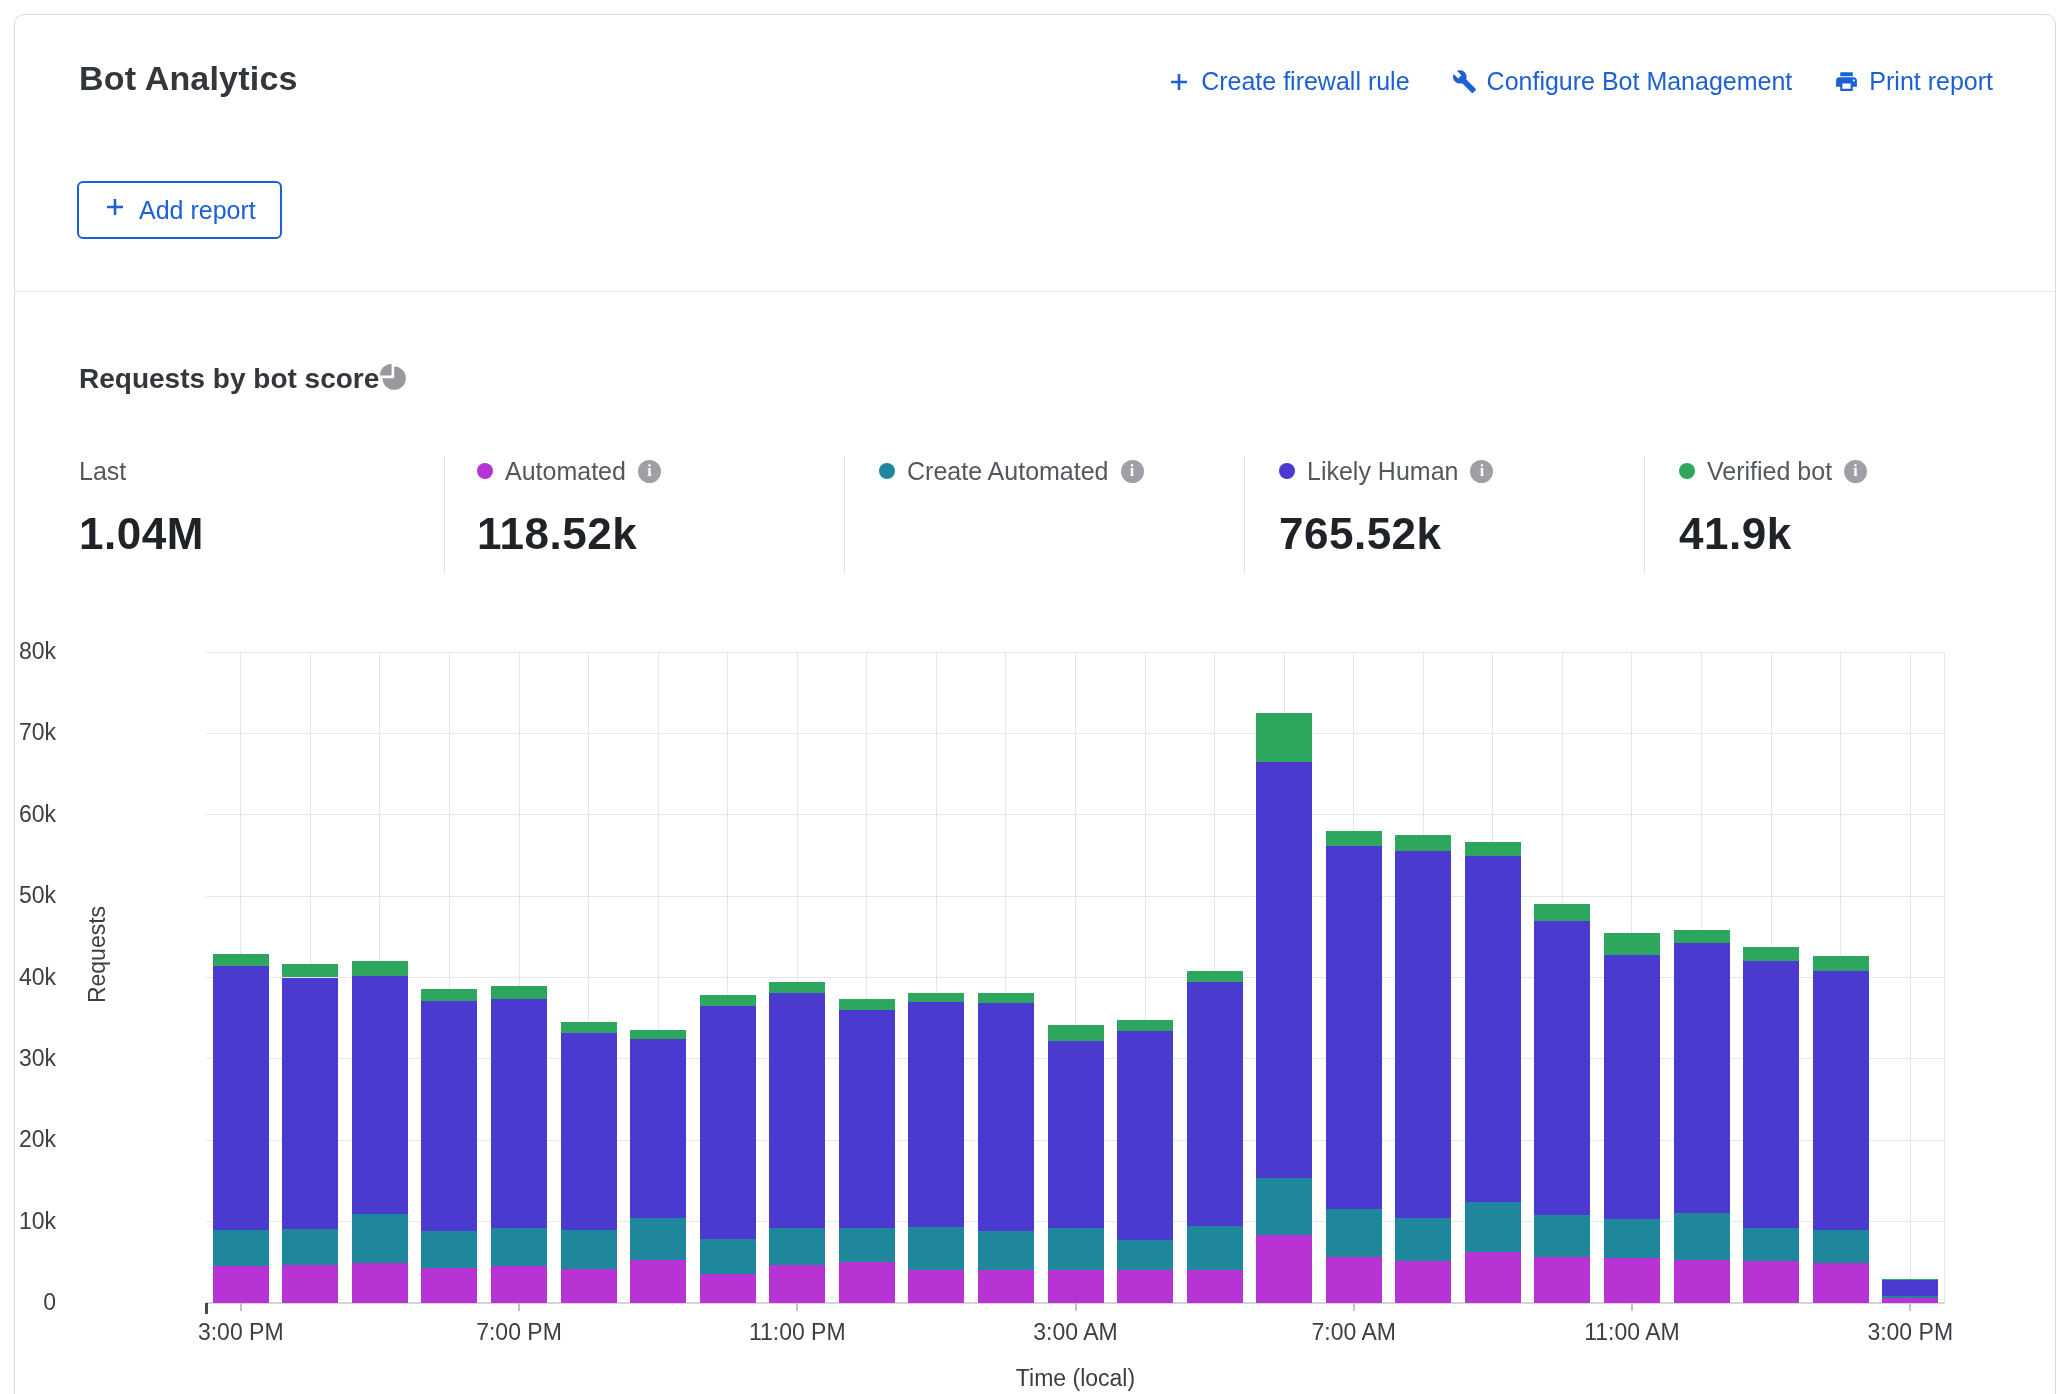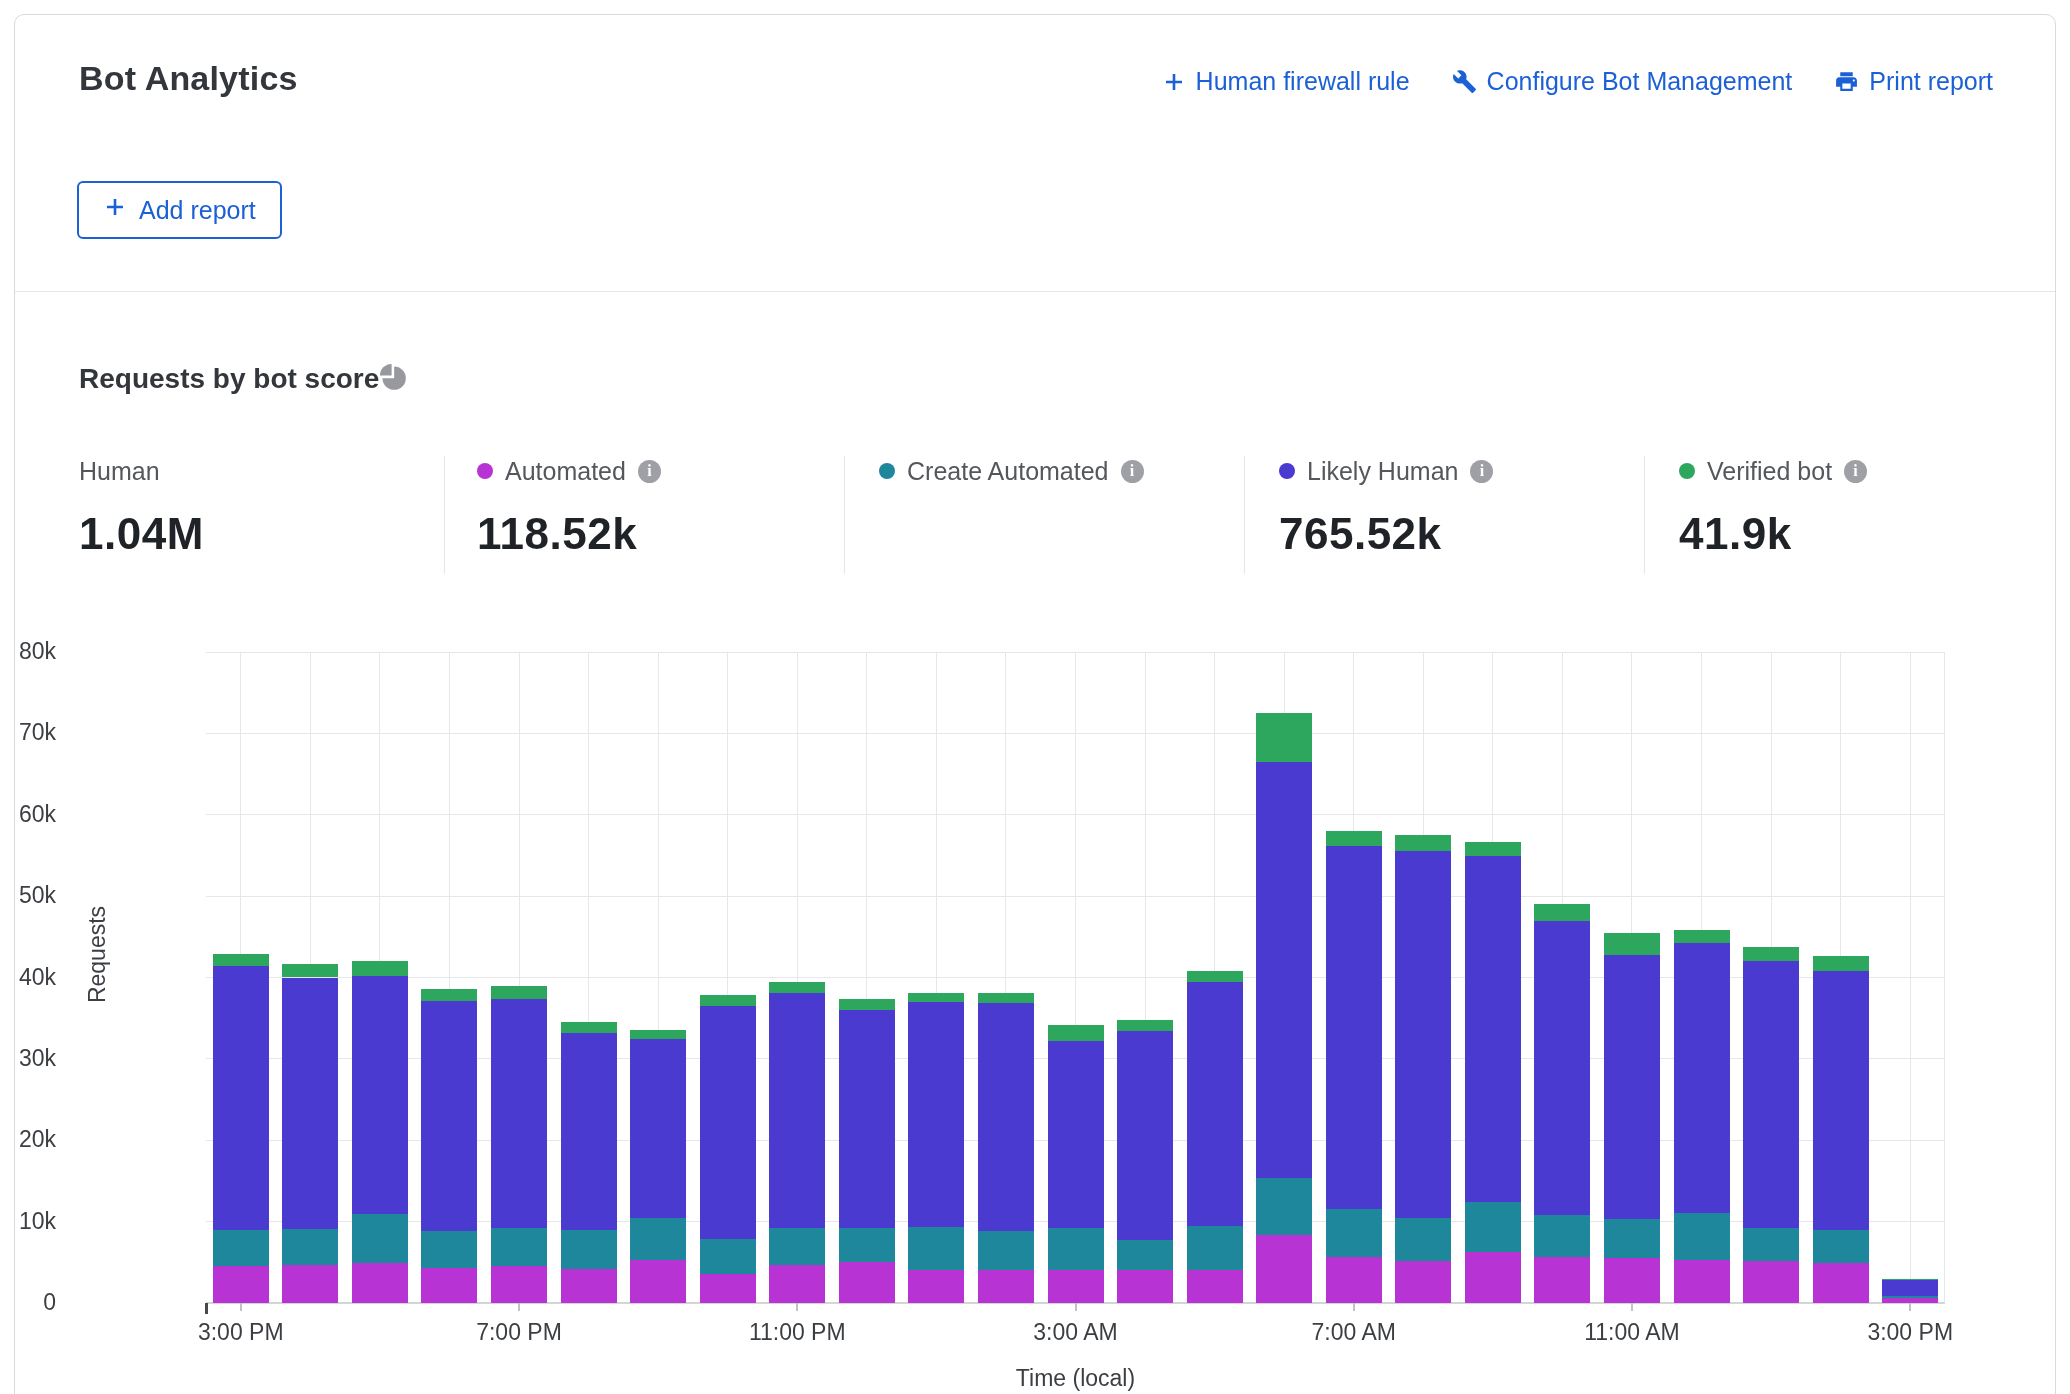--- a/index.html
+++ b/index.html
@@ -70,21 +70,21 @@
 
     <h1 class="page-title">Bot Analytics</h1>
 
     <div class="actions">
       <a class="action-link">
         <span>
           <svg width="24" height="24" viewBox="0 0 24 24">
               <path d="M12 4v16M4 12h16" stroke="#1C60D5" stroke-width="2.6"></path>
             </svg>
         </span>
-        <span>Human firewall rule</span>
+        <span>Create firewall rule</span>
       </a>
       <a class="action-link">
         <span>
           <svg width="25" height="25" viewBox="0 0 24 24">
               <path fill="#1C60D5" d="M22.7 19l-9.1-9.1c.9-2.3.4-5-1.5-6.9-2-2-5-2.4-7.4-1.3L9 6 6 9 1.6 4.7C.4 7.1.9 10.1 2.9 12.1c1.9 1.9 4.6 2.4 6.9 1.5l9.1 9.1c.4.4 1 .4 1.4 0l2.3-2.3c.5-.4.5-1.1.1-1.4z"></path>
             </svg>
         </span>
         <span>Configure Bot Management</span>
       </a>
       <a class="action-link">
@@ -115,21 +115,21 @@
         <svg width="28" height="28" viewBox="0 0 24 24">
           <path fill="#97999E" d="M13 3 A10 10 0 1 1 3 13 L 13 13 Z"></path>
           <path fill="#97999E" d="M10.8 0.8 A10 10 0 0 0 0.8 10.8 L 10.8 10.8 Z"></path>
         </svg>
       </span>
     </div>
 
     <div class="stats">
       <div class="stat" style="left:64px">
         <div class="stat-label-row">
-          <span class="stat-label">Human</span>
+          <span class="stat-label">Last</span>
         </div>
         <div class="stat-value">1.04M</div>
       </div>
       <div class="stat" style="left:462px">
         <div class="stat-label-row">
           <span class="dot" style="background: rgb(183, 51, 212);"></span>
           <span class="stat-label">Automated</span>
           <span class="info-icon">i</span>
         </div>
         <div class="stat-value">118.52k</div>

